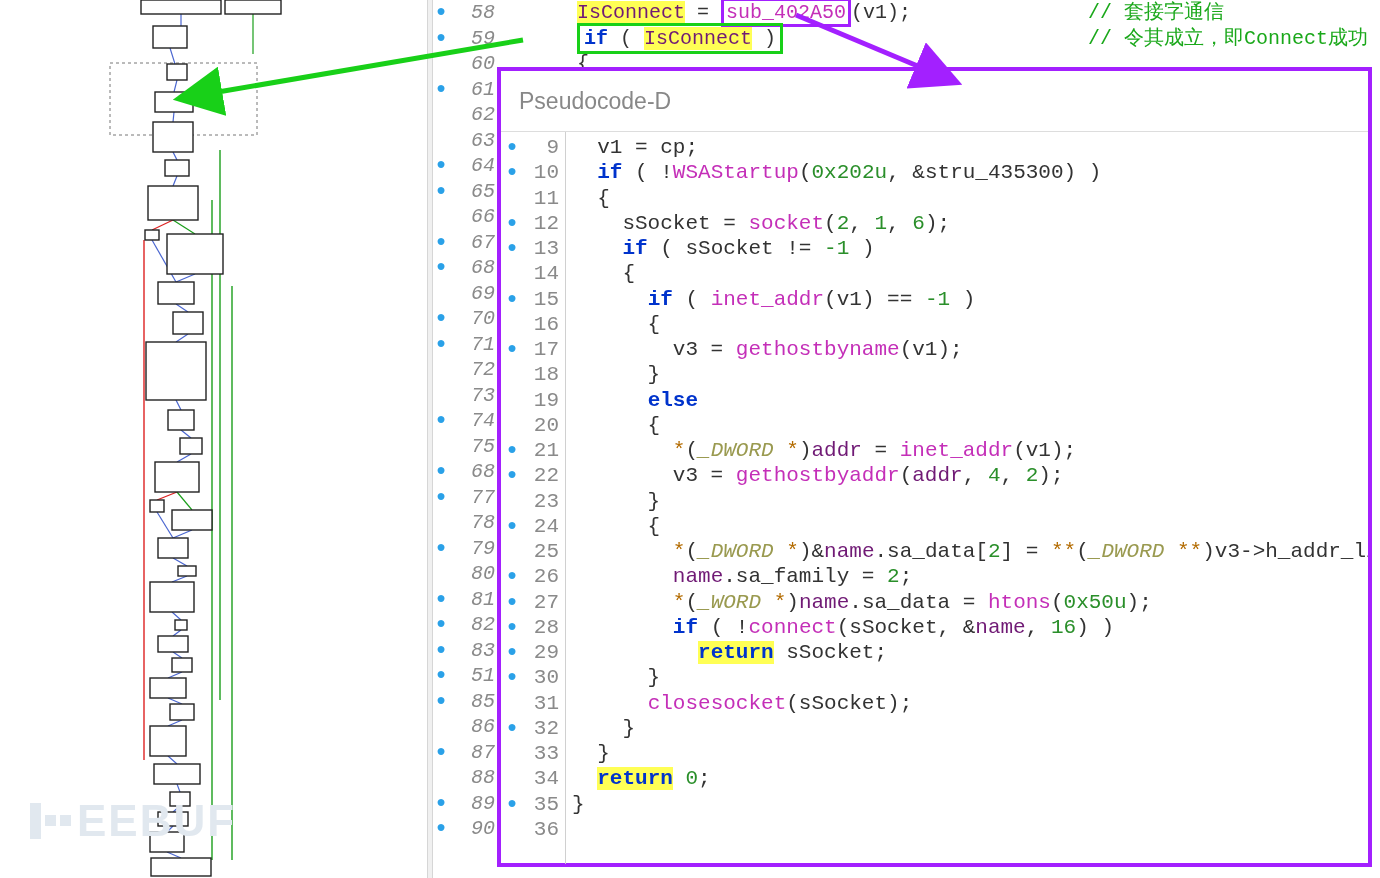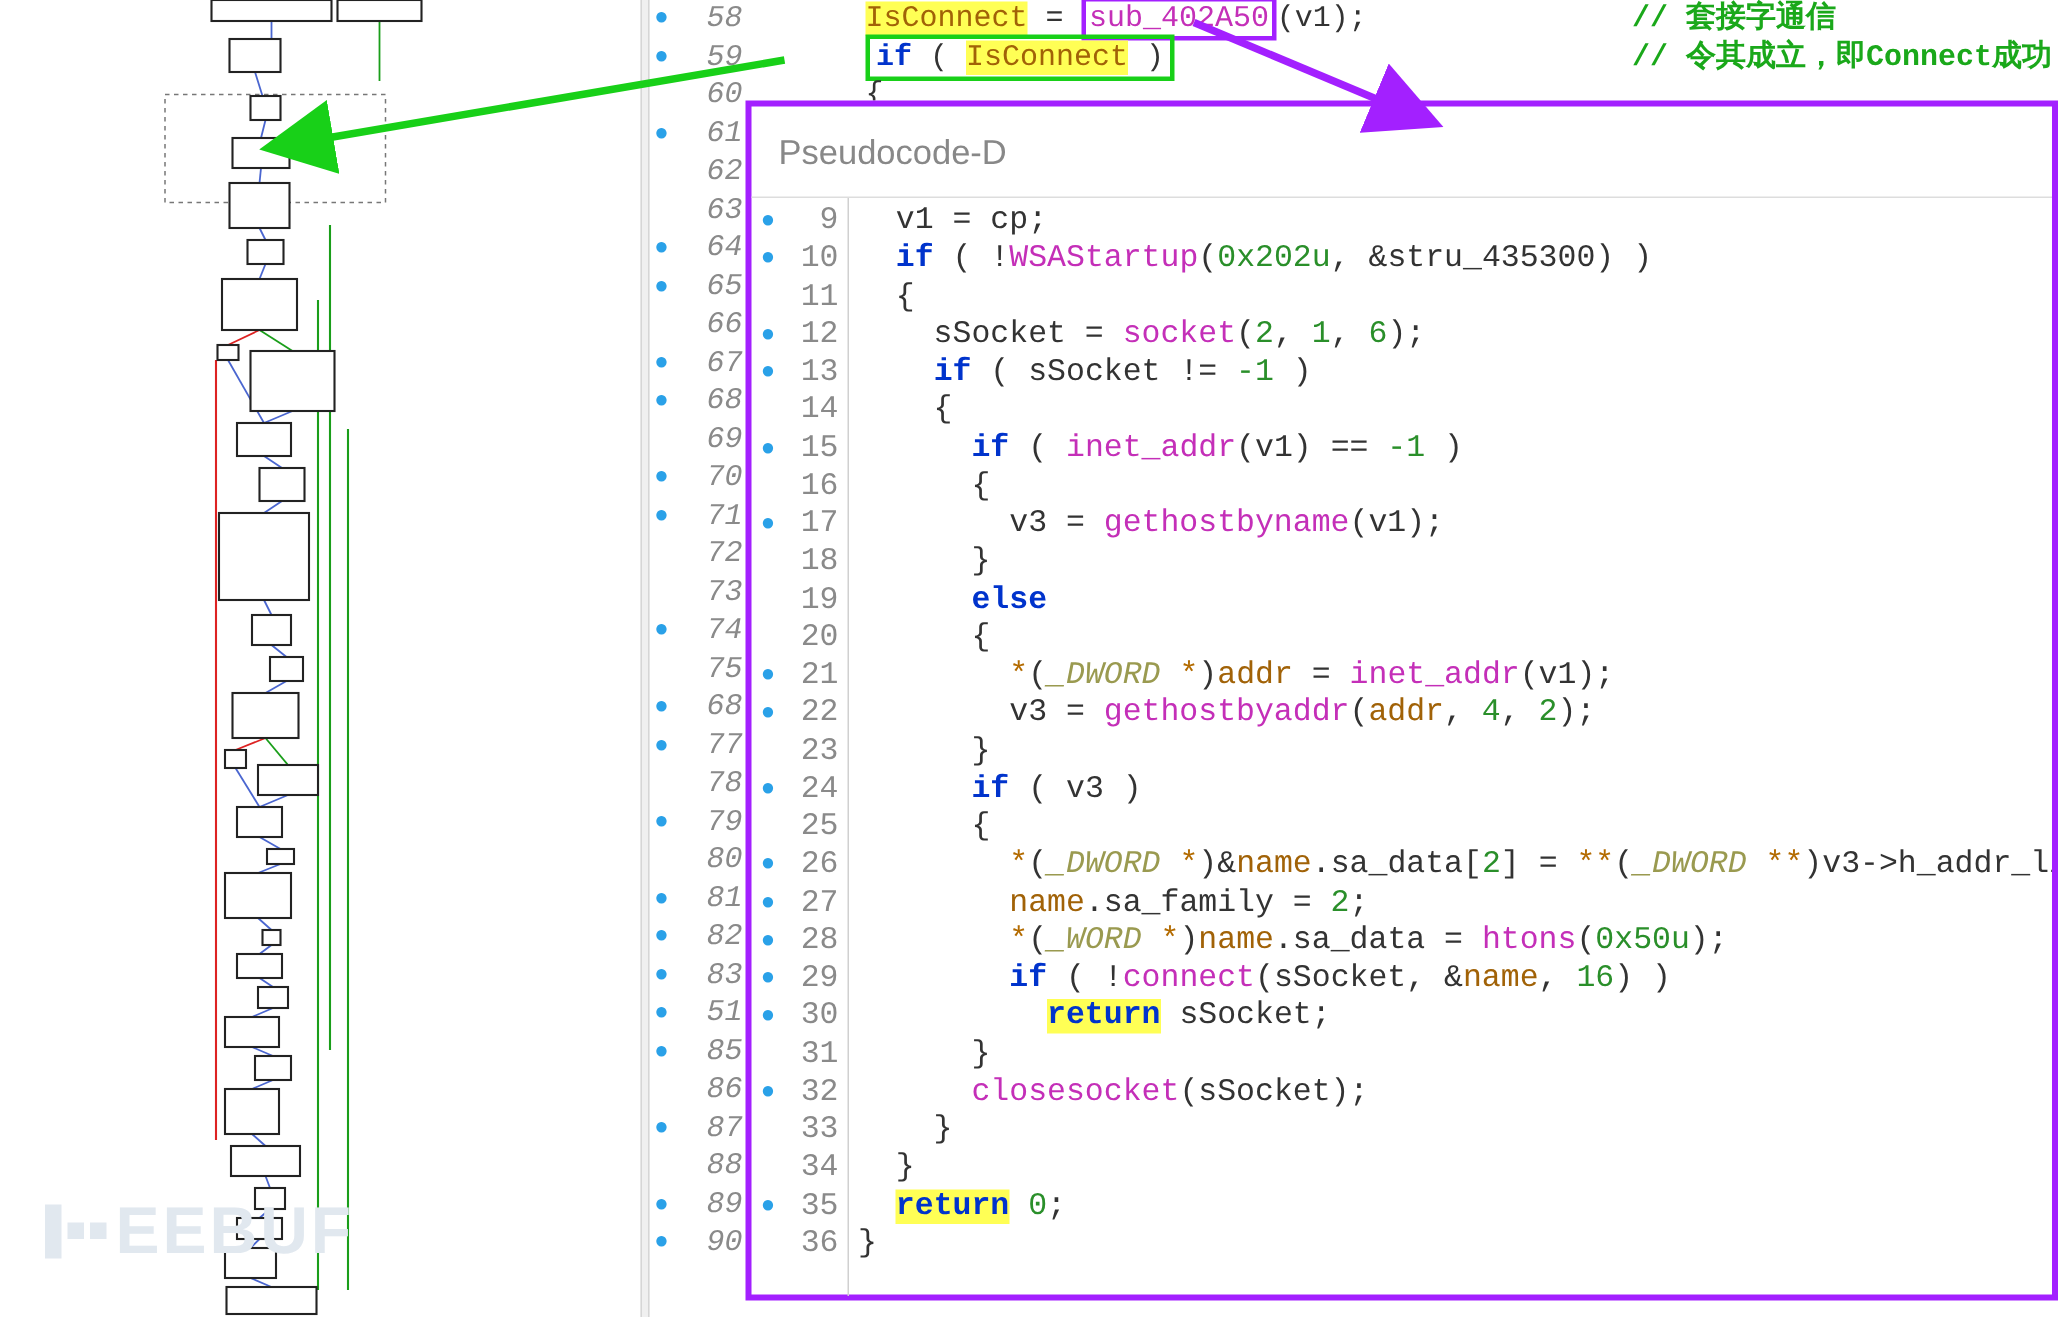--- a/index.html
+++ b/index.html
@@ -17,31 +17,31 @@
   #divider { position:absolute; left:427px; top:0; width:4px; height:878px; background:#f0f0f0; border-left:1px solid #d6d6d6; border-right:1px solid #d6d6d6; }
 
   
   #bgcode { position:absolute; left:431px; top:0; width:949px; height:878px; font-size:20px; line-height:25.5px; }
   #bgcode .row { display:flex; height:25.5px; align-items:center; }
   #bgcode .bullet { width:20px; color:#2aa1e8; text-align:center; font-size:16px; }
   #bgcode .num { width:44px; text-align:right; color:#8a8a8a; padding-right:10px;font-style:italic; }
   #bgcode .code { white-space:pre; color:#333; }
 
   .kw   { color:#0033cc; font-weight:700; }
-  .id   { color:#a16207; }
+  .id   { color:#701a75; }
   .fn   { color:#c42fb8; }
   .ty   { color:#9a9a50; font-style:italic; }
   .num2 { color:#2a8f2a; }
   .op   { color:#b36b00; }
   .sym  { color:#333; }
   .hl-y { background:#ffff55; }
   .boxed-purple { border:3px solid #a320ff; padding:0 2px; }
   .boxed-green  { border:3px solid #18d018; padding:1px 4px; }
 
-  #cmnt-right { position:absolute; right:12px; top:0; font-size:20px; line-height:25.5px; color:#1aa81a; white-space:pre;font-weight:bold; }
+  #cmnt-right { position:absolute; right:12px; top:0; font-size:20px; line-height:25.5px; color:#1aa81a; white-space:pre; }
 
   
   #popup { position:absolute; left:497px; top:67px; width:875px; height:800px; background:#fff; border:4px solid #a320ff; box-sizing:border-box; }
   #titlebar { height:60px; border-bottom:1px solid #ddd; padding-left:18px; display:flex; align-items:center; color:#888; font:400 23px/1 "Segoe UI",Arial; }
   #popup-body { position:relative; height:732px; display:flex; font-size:21px; line-height:25.25px; }
   #gutter { width:64px; border-right:1px solid #d0d0d0; padding-top:3px; }
   #gutter .grow { display:flex; height:25.25px; align-items:center; }
   #gutter .bullet { width:22px; color:#2aa1e8; text-align:center; font-size:16px; }
   #gutter .num { flex:1; text-align:right; color:#8a8a8a; padding-right:6px; }
   #codearea { flex:1; padding-top:3px; padding-left:6px; overflow:hidden; }
@@ -439,21 +439,20 @@
           <div class="crow"><span class="sym">    {</span></div>
           <div class="crow"><span class="sym">      </span><span class="kw">if</span><span class="sym"> ( </span><span class="fn">inet_addr</span><span class="sym">(v1) == </span><span class="num2">-1</span><span class="sym"> )</span></div>
           <div class="crow"><span class="sym">      {</span></div>
           <div class="crow"><span class="sym">        v3 = </span><span class="fn">gethostbyname</span><span class="sym">(v1);</span></div>
           <div class="crow"><span class="sym">      }</span></div>
           <div class="crow"><span class="sym">      </span><span class="kw">else</span></div>
           <div class="crow"><span class="sym">      {</span></div>
           <div class="crow"><span class="sym">        </span><span class="op">*</span><span class="sym">(</span><span class="ty">_DWORD </span><span class="op">*</span><span class="sym">)</span><span class="id">addr</span><span class="sym"> = </span><span class="fn">inet_addr</span><span class="sym">(v1);</span></div>
           <div class="crow"><span class="sym">        v3 = </span><span class="fn">gethostbyaddr</span><span class="sym">(</span><span class="id">addr</span><span class="sym">, </span><span class="num2">4</span><span class="sym">, </span><span class="num2">2</span><span class="sym">);</span></div>
           <div class="crow"><span class="sym">      }</span></div>
-          <div class="crow"><span class="sym">      </span><span class="kw">if</span><span class="sym"> ( v3 )</span></div>
           <div class="crow"><span class="sym">      {</span></div>
           <div class="crow"><span class="sym">        </span><span class="op">*</span><span class="sym">(</span><span class="ty">_DWORD </span><span class="op">*</span><span class="sym">)&amp;</span><span class="id">name</span><span class="sym">.sa_data[</span><span class="num2">2</span><span class="sym">] = </span><span class="op">**</span><span class="sym">(</span><span class="ty">_DWORD </span><span class="op">**</span><span class="sym">)v3-&gt;h_addr_list;</span></div>
           <div class="crow"><span class="sym">        </span><span class="id">name</span><span class="sym">.sa_family = </span><span class="num2">2</span><span class="sym">;</span></div>
           <div class="crow"><span class="sym">        </span><span class="op">*</span><span class="sym">(</span><span class="ty">_WORD </span><span class="op">*</span><span class="sym">)</span><span class="id">name</span><span class="sym">.sa_data = </span><span class="fn">htons</span><span class="sym">(</span><span class="num2">0x50u</span><span class="sym">);</span></div>
           <div class="crow"><span class="sym">        </span><span class="kw">if</span><span class="sym"> ( !</span><span class="fn">connect</span><span class="sym">(sSocket, &amp;</span><span class="id">name</span><span class="sym">, </span><span class="num2">16</span><span class="sym">) )</span></div>
           <div class="crow"><span class="sym">          </span><span class="hl-y kw">return</span><span class="sym"> sSocket;</span></div>
           <div class="crow"><span class="sym">      }</span></div>
           <div class="crow"><span class="sym">      </span><span class="fn">closesocket</span><span class="sym">(sSocket);</span></div>
           <div class="crow"><span class="sym">    }</span></div>
           <div class="crow"><span class="sym">  }</span></div>

